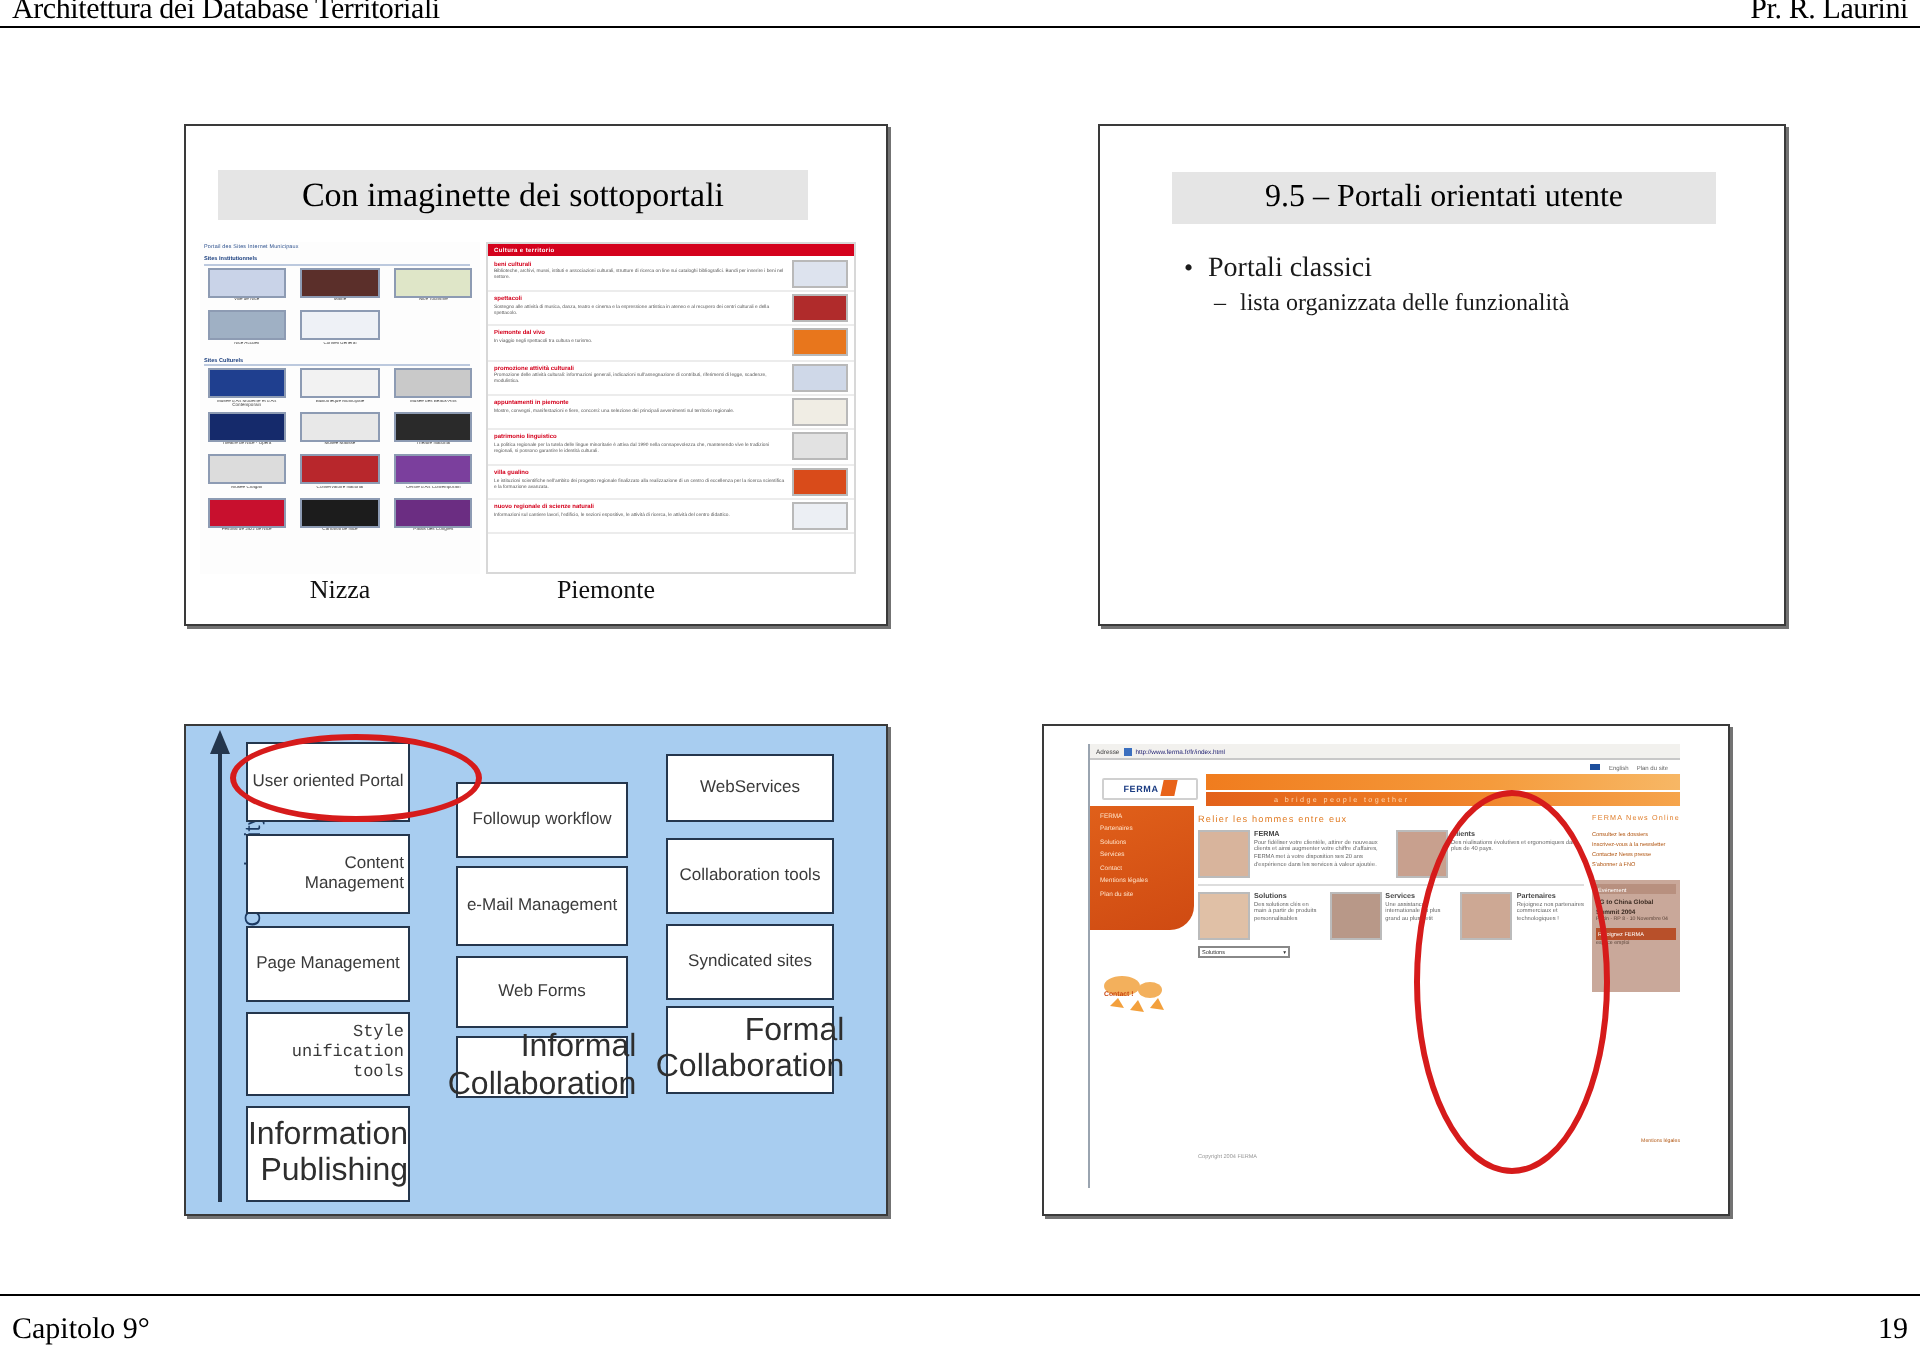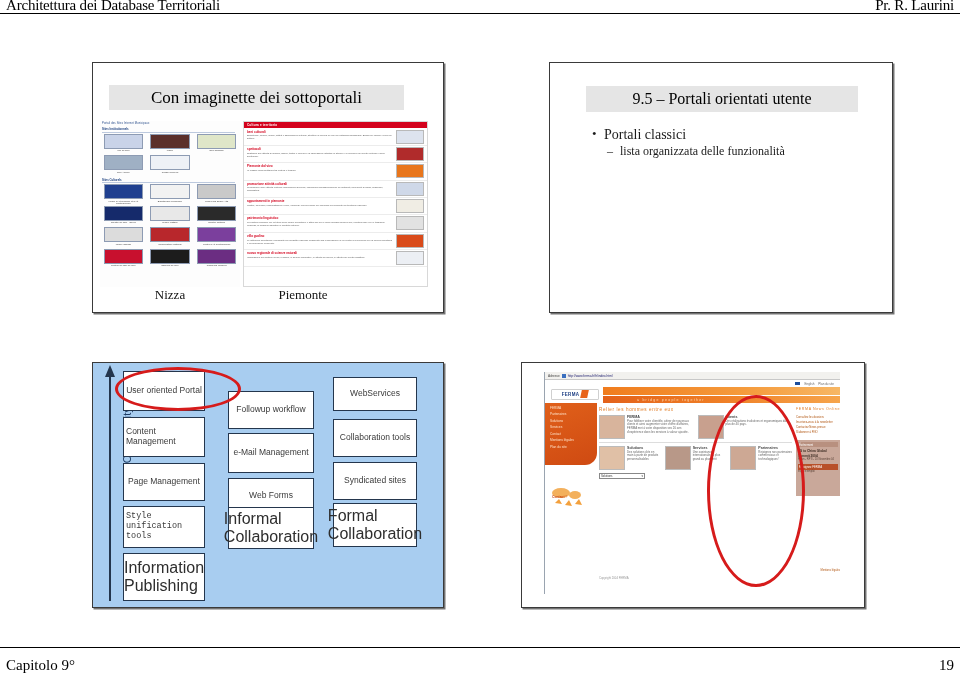--- a/index.html
+++ b/index.html
@@ -164,21 +164,21 @@
     transform: rotate(-90deg);
     font-family: "Liberation Sans", sans-serif;
     font-size: 11px; color: #1b3a63;
     text-align: center; letter-spacing: .2px;
   }
   .dbox {
     position: absolute;
     background: #ffffff;
     border: 1.4px solid #24364d;
     display: flex; align-items: center; justify-content: center;
-    text-align: left;
+    text-align: right;
     font-family: "Liberation Sans", sans-serif;
     color: #3a3a3a;
     line-height: 1.15;
     padding: 1px 2px;
   }
   .dbox.small { font-size: 8.5px; }
   .dbox.big   { font-size: 16px; color: #2e2e2e; }
   .ellipse {
     position: absolute;
     border: 3px solid #d61b1b;
@@ -461,21 +461,21 @@
       <div class="axis-label">Complexity</div>
       <div id="diag-boxes">
           <div class="dbox small" style="left: 30px; top: 8px; width: 82px; height: 40px;">User oriented Portal</div>
           <div class="dbox small" style="left: 30px; top: 54px; width: 82px; height: 40px;">Content Management</div>
           <div class="dbox small" style="left: 30px; top: 100px; width: 82px; height: 38px;">Page Management</div>
           <div class="dbox small" style="left: 30px; top: 143px; width: 82px; height: 42px; font-family: Liberation Mono, monospace;">Style unification tools</div>
           <div class="dbox big" style="left: 30px; top: 190px; width: 82px; height: 48px;">Information Publishing</div>
           <div class="dbox small" style="left: 135px; top: 28px; width: 86px; height: 38px;">Followup workflow</div>
           <div class="dbox small" style="left: 135px; top: 70px; width: 86px; height: 40px;">e-Mail Management</div>
           <div class="dbox small" style="left: 135px; top: 115px; width: 86px; height: 36px;">Web Forms</div>
-          <div class="dbox big" style="left: 135px; top: 144px; width: 86px; height: 42px;">Informal Collaboration</div>
+          <div class="dbox big" style="left: 135px; top: 155px; width: 86px; height: 31px;">Informal Collaboration</div>
           <div class="dbox small" style="left: 240px; top: 14px; width: 84px; height: 34px;">WebServices</div>
           <div class="dbox small" style="left: 240px; top: 56px; width: 84px; height: 38px;">Collaboration tools</div>
           <div class="dbox small" style="left: 240px; top: 99px; width: 84px; height: 38px;">Syndicated sites</div>
           <div class="dbox big" style="left: 240px; top: 140px; width: 84px; height: 44px;">Formal Collaboration</div>
         </div>
       <div class="ellipse" style="left:22px;top:4px;width:126px;height:44px;"></div>
     </div>
   </div>
 
   <div class="slide" id="slide-br">

